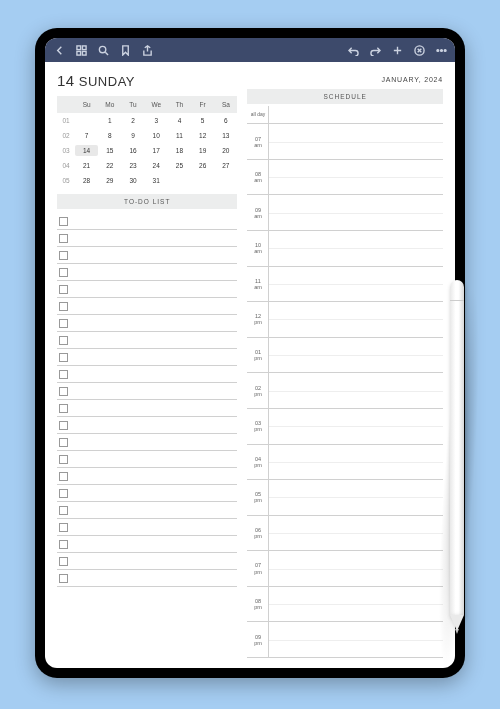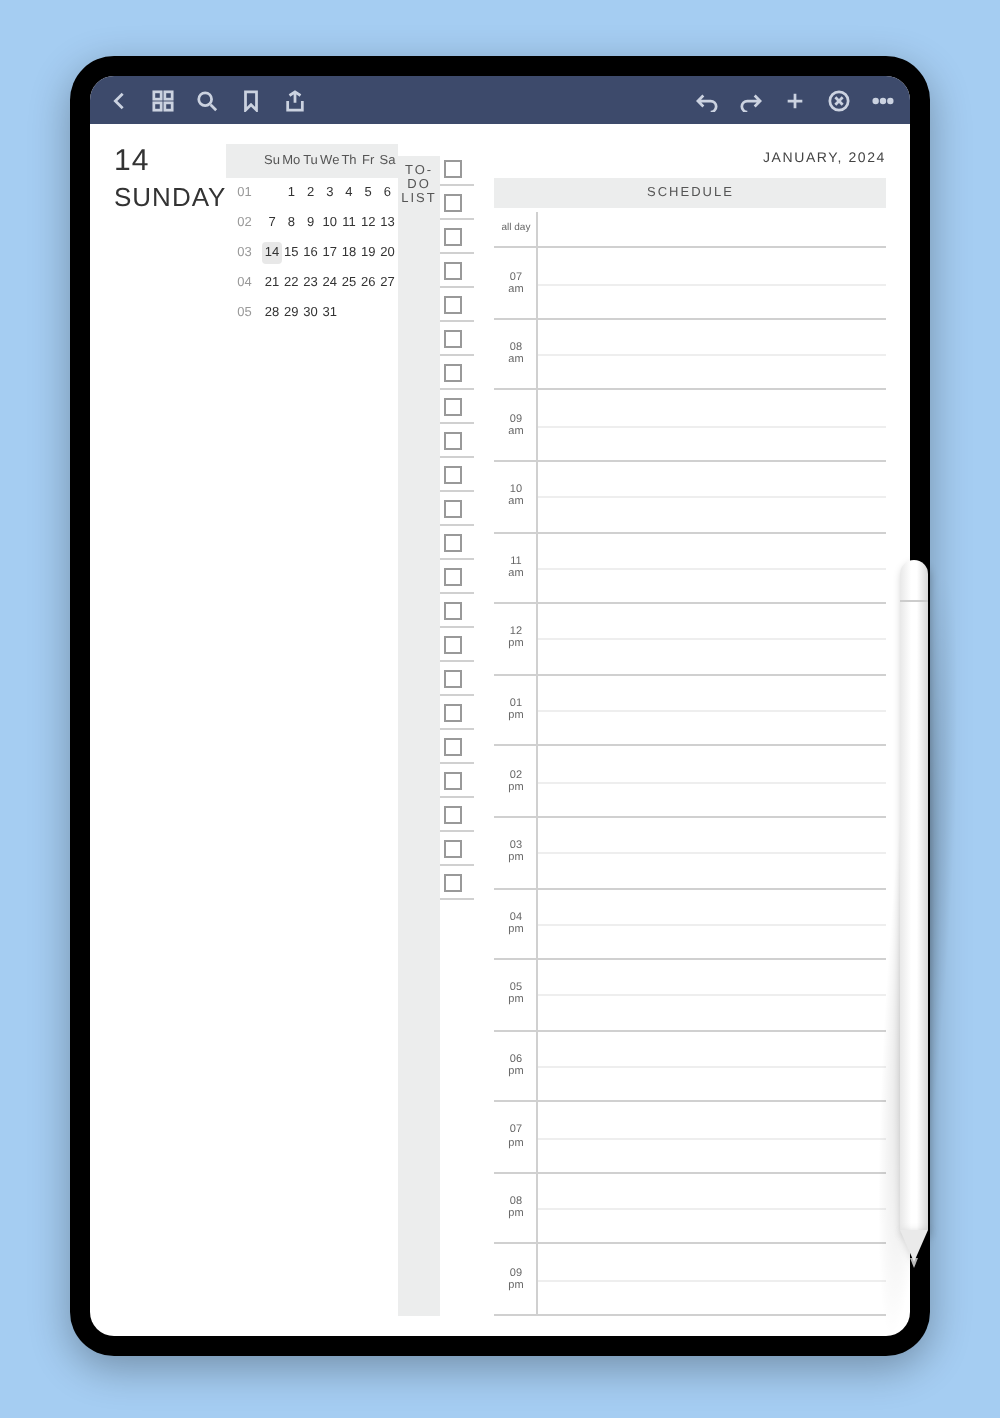--- a/index.html
+++ b/index.html
@@ -55,21 +55,21 @@
     cursor: pointer;
   }
   .tool-icon svg { width: 11px; height: 11px; stroke: #cbd2e0; fill: none; stroke-width: 1.5; }
   .content {
     flex: 1;
     padding: 10px 12px;
     display: flex;
     gap: 10px;
     overflow: hidden;
   }
-  .col-left { width: 48%; display: flex; flex-direction: row; }
+  .col-left { width: 48%; display: flex; flex-direction: column; }
   .col-right { width: 52%; display: flex; flex-direction: column; }
   .header-row {
     padding-bottom: 6px;
   }
   .day-title {
     font-size: 13px;
     letter-spacing: 0.5px;
     color: #333;
     font-weight: 400;
   }

